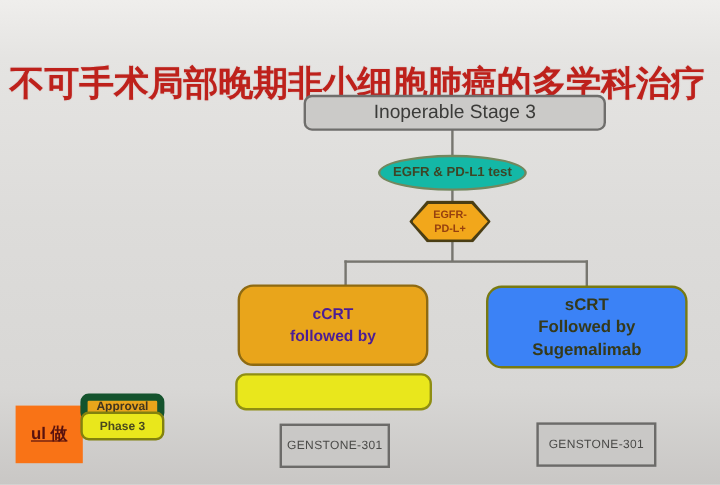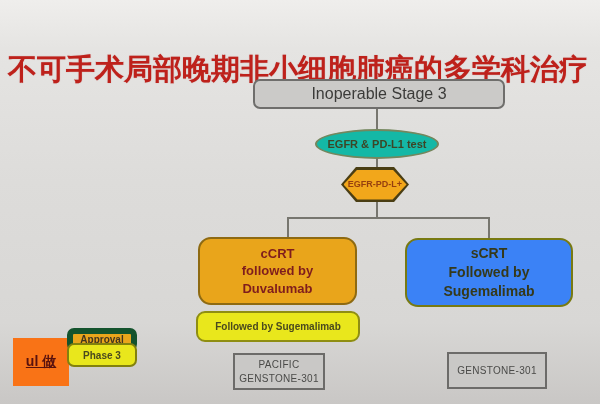--- a/index.html
+++ b/index.html
@@ -34,30 +34,30 @@
   
   .hex-outer{
     left:341px;top:167px;width:68px;height:35px;
     background:#4A3E14;
     clip-path:polygon(22% 0,78% 0,100% 50%,78% 100%,22% 100%,0 50%);
   }
   .hex-inner{
     position:absolute;left:2.5px;top:2.5px;right:2.5px;bottom:2.5px;
     background:#F2A71B;
     clip-path:polygon(22% 0,78% 0,100% 50%,78% 100%,22% 100%,0 50%);
-    display:flex;flex-direction:row;align-items:center;justify-content:center;
+    display:flex;flex-direction:column;align-items:center;justify-content:center;
     font-size:9px;font-weight:bold;color:#96400F;line-height:1.2;
   }
   
   .line{background:#77766F;}
   
   .ccrt-box{
     left:198px;top:237px;width:159px;height:68px;
     background:#E9A51B;border:2.5px solid #8E6A12;border-radius:13px;
-    font-size:13px;font-weight:bold;color:#7f1d1d;line-height:1.35;
+    font-size:13px;font-weight:bold;color:#4c1d95;line-height:1.35;
   }
   .or-box{
     left:196px;top:311px;width:164px;height:31px;
     background:#E9E71C;border:2px solid #8F8E12;border-radius:9px;
     font-size:10px;font-weight:bold;color:#4A4A1E;line-height:1.3;
   }
   .scrt-box{
     left:405px;top:238px;width:168px;height:69px;
     background:#3b82f6;border:2.5px solid #787A12;border-radius:13px;
     font-size:14px;font-weight:bold;color:#35391A;line-height:1.35;
@@ -110,41 +110,38 @@
   <div class="hex-inner">
     <span>EGFR-</span>
     <span>PD-L+</span>
   </div>
 </div>
 
 <div class="abs node ccrt-box">
   <div>
     <div>cCRT</div>
     <div>followed by</div>
-    <div>Duvalumab</div>
   </div>
 </div>
 
 <div class="abs node or-box">
   <div>
-    <div>Followed by Sugemalimab</div>
   </div>
 </div>
 
 <div class="abs node scrt-box">
   <div>
     <div>sCRT</div>
     <div>Followed by</div>
     <div>Sugemalimab</div>
   </div>
 </div>
 
 <div class="abs node trial-box trial-left">
   <div>
-    <div>PACIFIC</div>
     <div>GENSTONE-301</div>
   </div>
 </div>
 <div class="abs node trial-box trial-right">
   <span>GENSTONE-301</span>
 </div>
 
 <div class="abs watermark node">
   <span>ul 做</span>
 </div>

